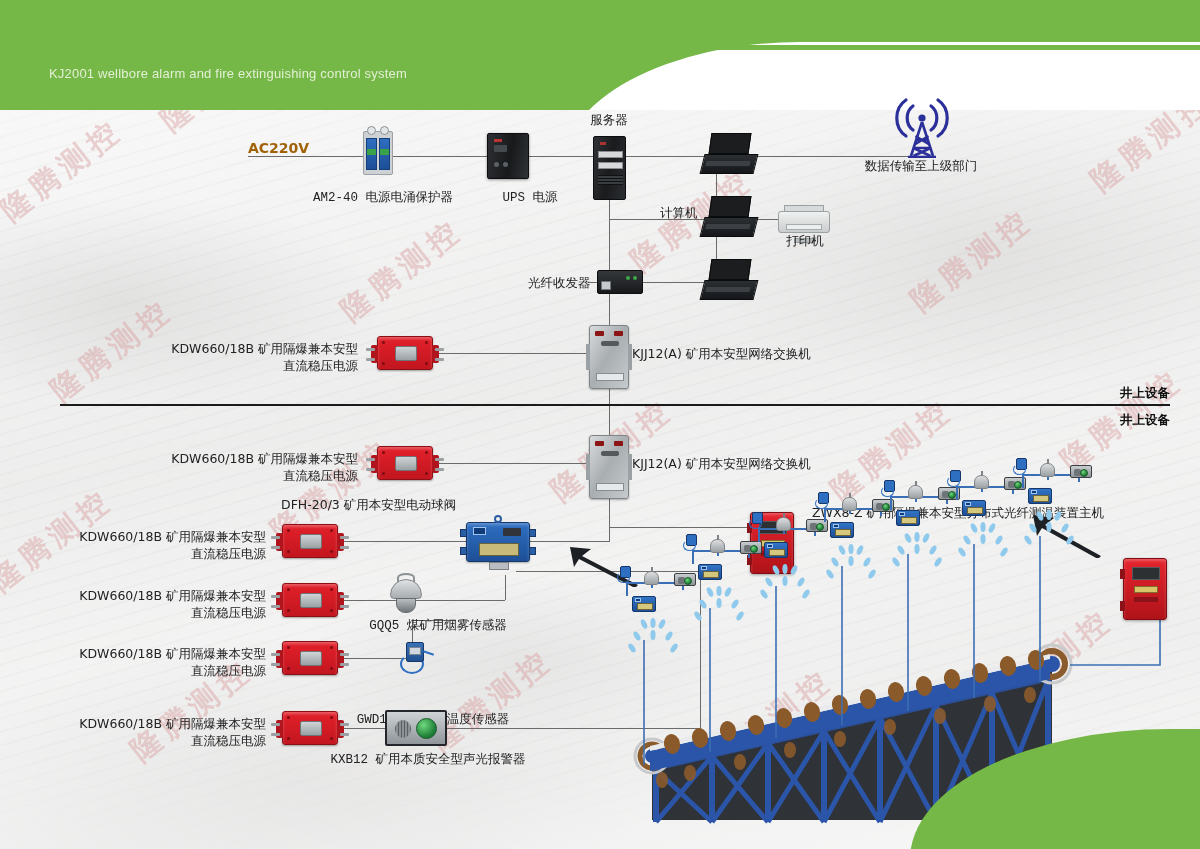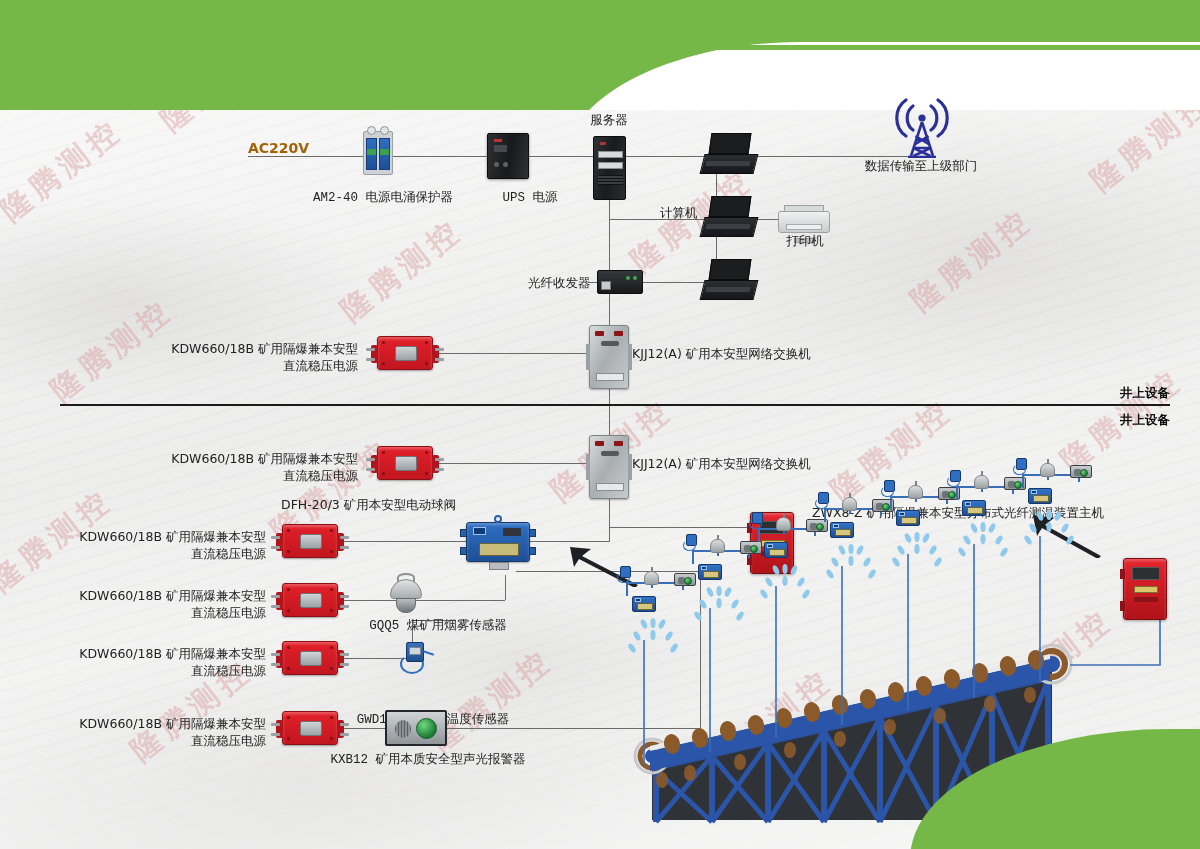--- a/index.html
+++ b/index.html
@@ -262,20 +262,21 @@
     <div class="wm" style="left:420px;top:680px;">隆腾测控</div>
     <div class="wm" style="left:700px;top:700px;">隆腾测控</div>
     <div class="wm" style="left:980px;top:640px;">隆腾测控</div>
     <div class="wm" style="left:1120px;top:760px;">隆腾测控</div>
   </div>
 
   <div class="header-band">
     <div class="header-curve"></div>
   </div>
   <div class="header-strip"></div>
+  <div class="title-en">KJ2001 wellbore alarm and fire extinguishing control system</div>
 
   <div class="line hline" style="left:248px; top:156px; width:350px;"></div>
 
   <div class="line vline" style="left:609px; top:180px; height:148px;"></div>
 
   <div class="line hline" style="left:609px; top:156px; width:120px;"></div>
   <div class="line hline" style="left:609px; top:219px; width:120px;"></div>
   <div class="line hline" style="left:609px; top:282px; width:120px;"></div>
 
   <div class="line vline" style="left:716px; top:160px; height:130px;"></div>

